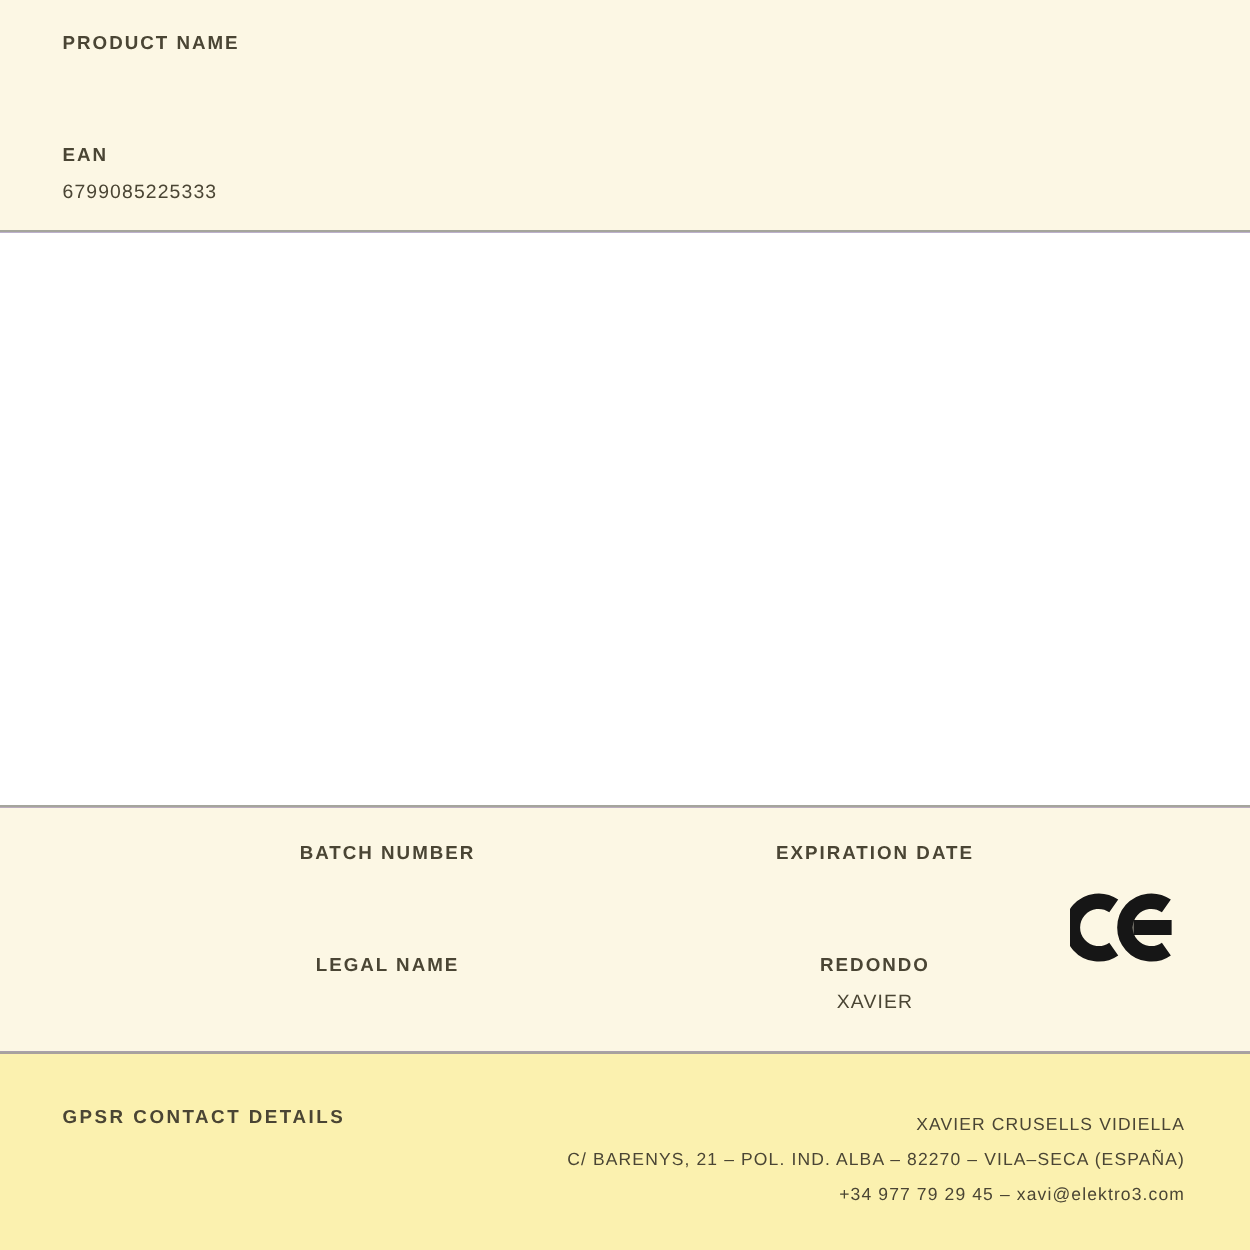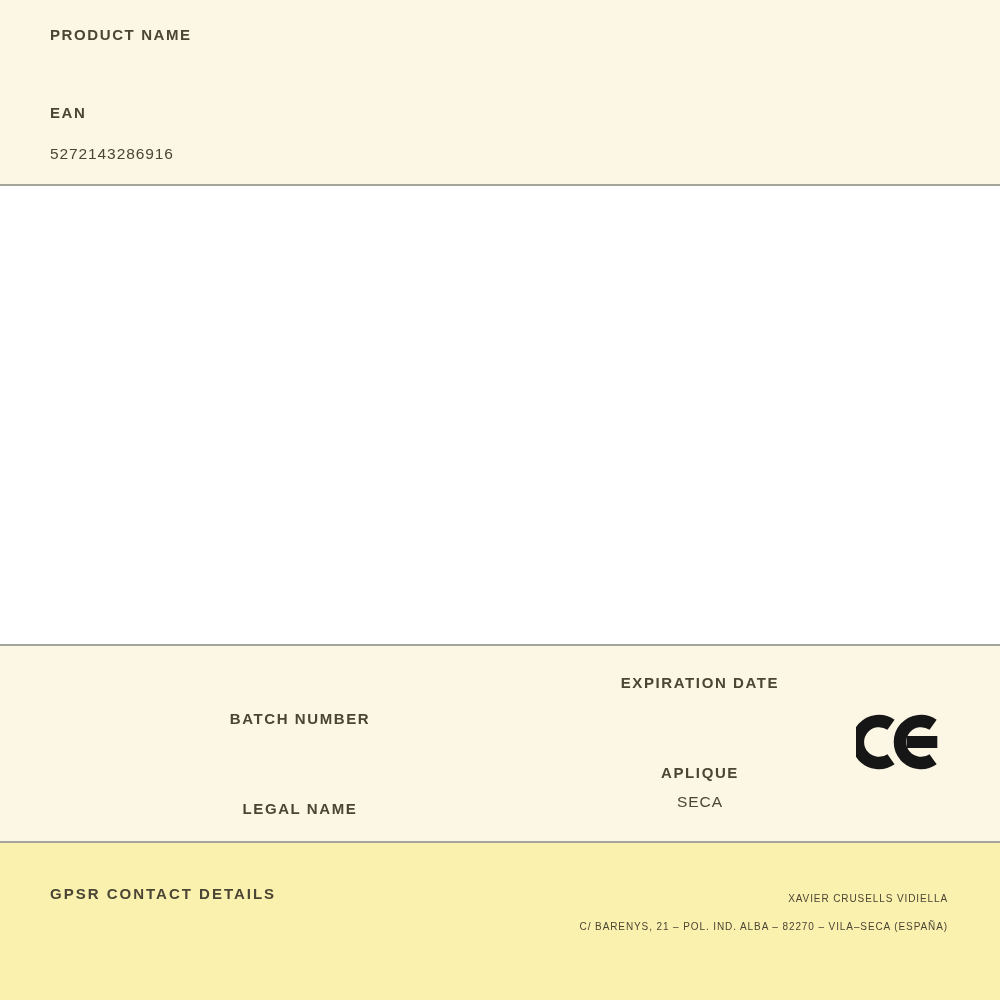--- a/index.html
+++ b/index.html
@@ -38,21 +38,21 @@
     font-weight: bold;
     font-size: 15px;
     letter-spacing: 1.6px;
   }
   .value {
     font-size: 15.5px;
     letter-spacing: 0.9px;
   }
   .pos-product-label { top: 26px; }
   .pos-product-value { top: 55px; }
-  .pos-ean-label     { top: 104px; }
+  .pos-ean-label     { top: 116px; }
   .pos-ean-value     { top: 145px; }
 
   
   .sec-image {
     height: 458px;
     flex: none;
     background: #ffffff;
   }
 
   
@@ -60,21 +60,21 @@
     height: 195px;
     flex: none;
     background: #fcf7e4;
     position: relative;
   }
   .cell {
     position: absolute;
     width: 400px;
     text-align: center;
   }
-  .col-left  { left: 100px; margin-top: 36px; }
+  .col-left  { left: 110px; }
   .col-right { left: 500px; }
   .row-top    { top: 28px; }
   .row-mid    { top: 118px; }
   .row-value  { top: 147px; }
   .ce-wrap {
     position: absolute;
     right: 56px;
     top: 64px;
     width: 88px;
     height: 64px;
@@ -96,66 +96,67 @@
     letter-spacing: 2px;
     white-space: nowrap;
   }
   .contact-lines {
     position: absolute;
     right: 52px;
     top: 42px;
     text-align: right;
   }
   .contact-lines .line {
-    font-size: 10px;
+    font-size: 14px;
     letter-spacing: 0.9px;
     line-height: 28px;
     white-space: nowrap;
   }
 </style>
 </head>
 <body>
 
 <div class="page">
 
   <div class="sec-product">
     <div class="label pos-product-label">PRODUCT NAME</div>
     <div class="label pos-ean-label">EAN</div>
-    <div class="value pos-ean-value">5272143286916</div>
+    <div class="value pos-ean-value">6799085225333</div>
   </div>
 
   <div class="divider"></div>
 
   <div class="sec-image"></div>
 
   <div class="divider"></div>
 
   <div class="sec-details">
     <div class="cell col-left row-top label">BATCH NUMBER</div>
     <div class="cell col-left row-mid label">LEGAL NAME</div>
 
     <div class="cell col-right row-top label">EXPIRATION DATE</div>
 
-    <div class="cell col-right row-mid label">APLIQUE</div>
-    <div class="cell col-right row-value value">SECA</div>
+    <div class="cell col-right row-mid label">REDONDO</div>
+    <div class="cell col-right row-value value">XAVIER</div>
 
     <div class="ce-wrap">
       <svg width="88" height="64" viewBox="0 0 92 62" fill="none" xmlns="http://www.w3.org/2000/svg">
 
         <path d="M 36.6 13 A 22 22 0 1 0 36.6 49" stroke="#161616" stroke-width="13" fill="none"></path>
 
         <path d="M 80.6 13 A 22 22 0 1 0 80.6 49" stroke="#161616" stroke-width="13" fill="none"></path>
         <path d="M 53 31 L 85 31" stroke="#161616" stroke-width="12.5" fill="none"></path>
       </svg>
     </div>
   </div>
 
   <div class="divider"></div>
 
   <div class="sec-contact">
     <div class="contact-label">GPSR CONTACT DETAILS</div>
     <div class="contact-lines">
       <div class="line">XAVIER CRUSELLS VIDIELLA</div>
       <div class="line">C/ BARENYS, 21 – POL. IND. ALBA – 82270 – VILA–SECA (ESPAÑA)</div>
+      <div class="line">+34 977 79 29 45 – xavi@elektro3.com</div>
     </div>
   </div>
 
 </div>
 
 </body></html>

